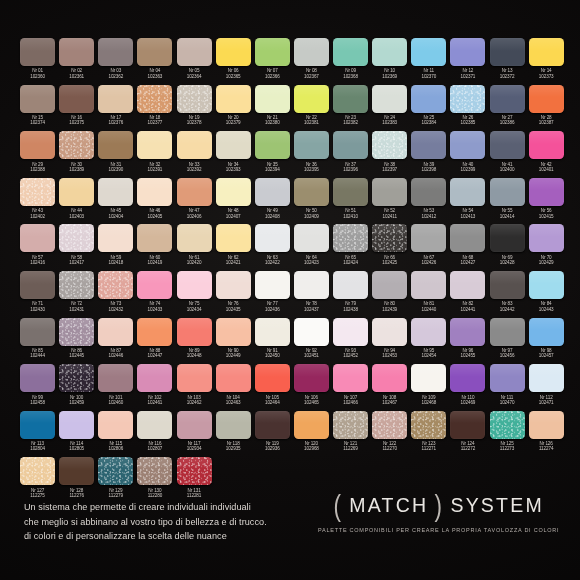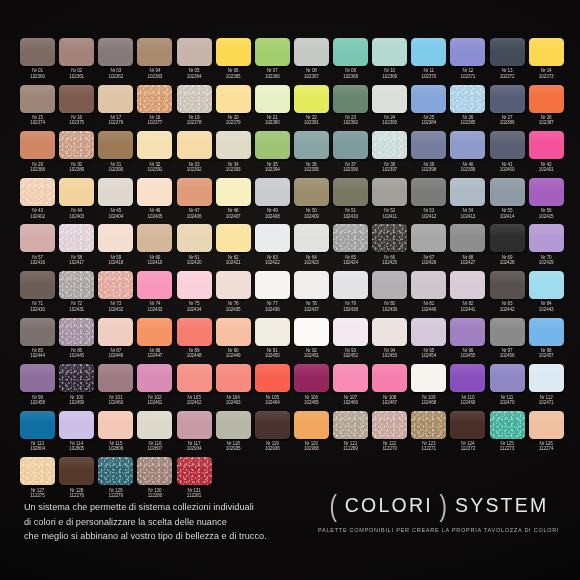--- a/index.html
+++ b/index.html
@@ -1062,29 +1062,29 @@
             <span class="nr">Nr 131</span>
             <span class="code">112281</span>
           </div>
         </div>
       </div>
     </div>
 
   <div class="footer">
 
     <div class="blurb">
-      <div>Un sistema che permette di sistema collezioni individuali</div>
+      <div>Un sistema che permette di creare individuali individuali</div>
+      <div>che meglio si abbinano al vostro tipo di bellezza e di trucco.</div>
       <div>di colori e di personalizzare la scelta delle nuance</div>
-      <div>che meglio si abbinano al vostro tipo di bellezza e di trucco.</div>
     </div>
 
     <div class="brand">
       <div class="brand-main">
         <span class="brk">(</span>
-        <span>COLORI</span>
+        <span>MATCH</span>
         <span class="brk">)</span>
         <span>SYSTEM</span>
       </div>
       <div class="brand-sub">PALETTE COMPONIBILI PER CREARE LA PROPRIA TAVOLOZZA DI COLORI</div>
     </div>
 
   </div>
 </div>
 
 </body></html>

